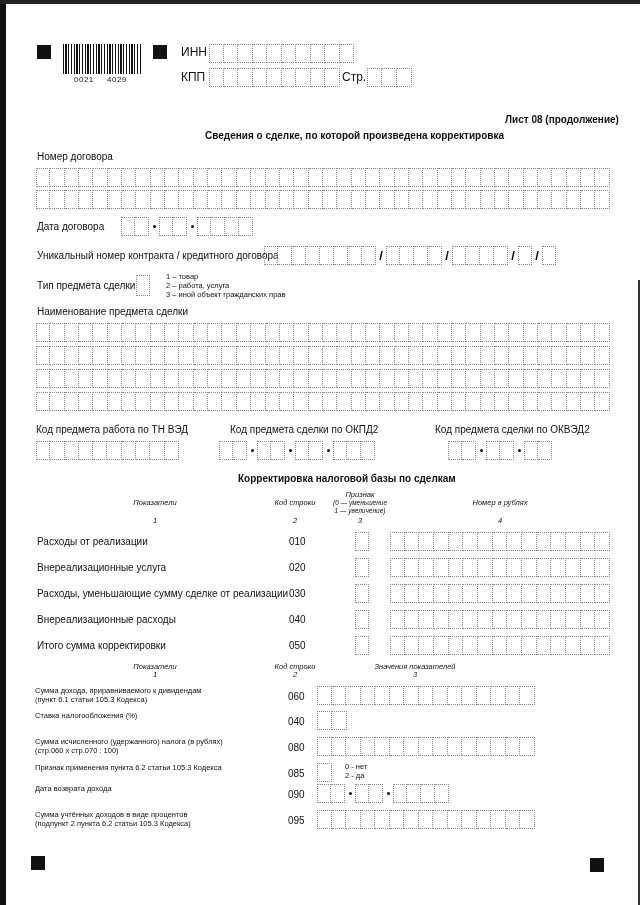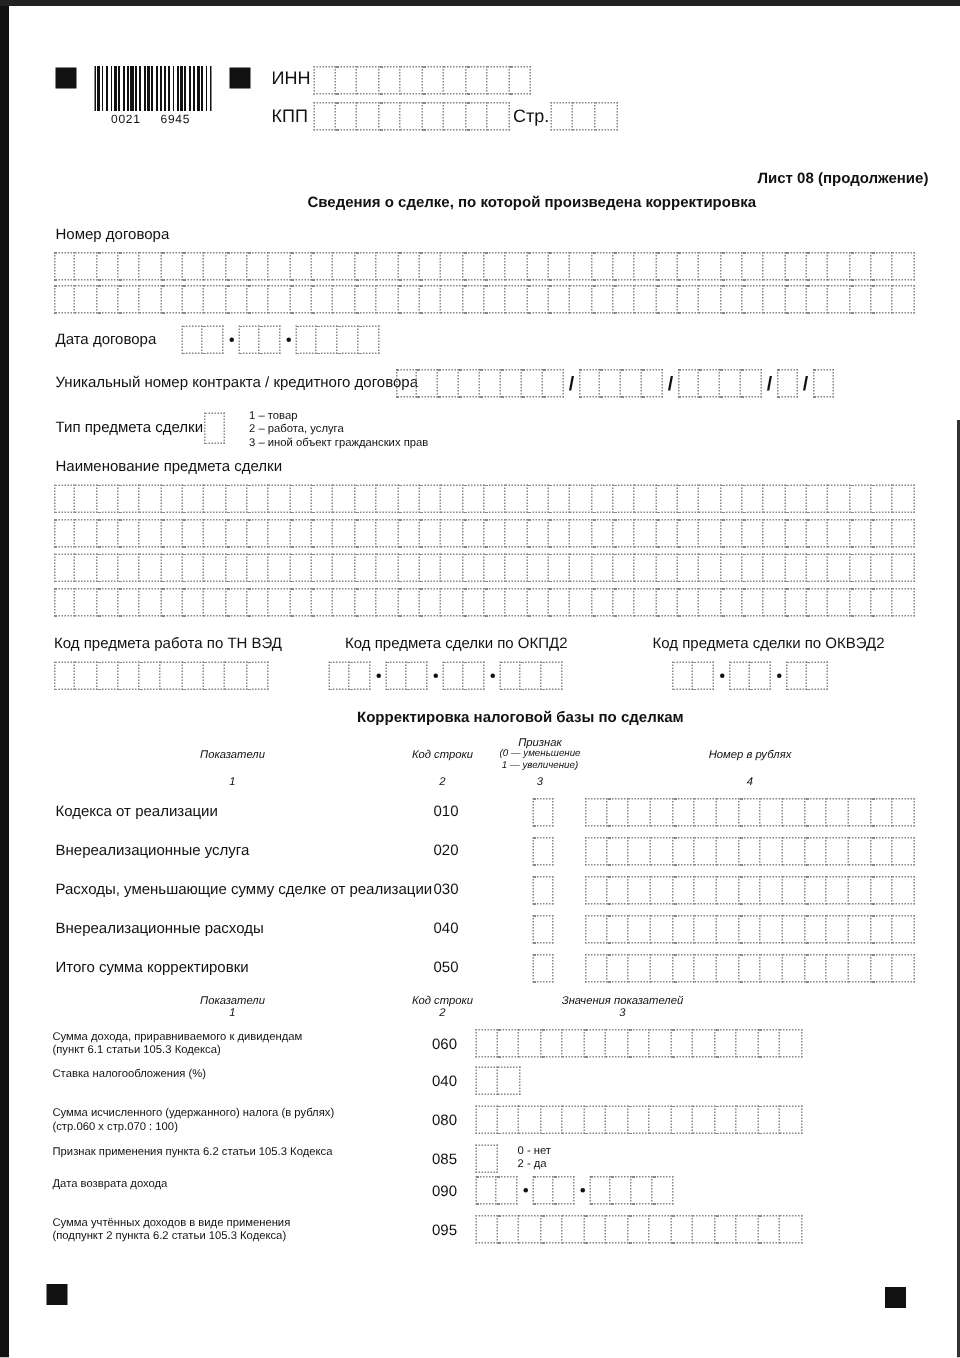--- a/index.html
+++ b/index.html
@@ -28,21 +28,21 @@
 </head>
 <body>
 
 <div class="edge-left"></div>
 <div class="edge-top"></div>
 <div class="edge-right"></div>
 
 <div class="marker" style="left:37px;top:45px;"></div>
 <div class="barcode"></div>
 <div class="barcode-num" style="left:74px;">0021</div>
-<div class="barcode-num" style="left:107px;">6945</div>
+<div class="barcode-num" style="left:107px;">4029</div>
 <div class="marker" style="left:153px;top:45px;"></div>
 
 <div class="lbl lbl-big" style="left:181px;top:45px;">ИНН</div>
 <div class="grid" id="inn" style="left:209px;top:44px;width:145px;height:19px;">
     <div class="cell" style="width: 14.5px;"></div>
     <div class="cell" style="width: 14.5px;"></div>
     <div class="cell" style="width: 14.5px;"></div>
     <div class="cell" style="width: 14.5px;"></div>
     <div class="cell" style="width: 14.5px;"></div>
     <div class="cell" style="width: 14.5px;"></div>
@@ -437,21 +437,21 @@
 <div class="lbl ital small center" style="left:325px;top:490px;width:70px;">Признак</div>
 <div class="lbl ital small center" style="left:325px;top:499px;width:70px;font-size:6.5px;">(0 — уменьшение</div>
 <div class="lbl ital small center" style="left:325px;top:507px;width:70px;font-size:6.5px;">1 — увеличение)</div>
 <div class="lbl ital small center" style="left:455px;top:498px;width:90px;">Номер в рублях</div>
 <div class="lbl ital small center" style="left:145px;top:516px;width:20px;">1</div>
 <div class="lbl ital small center" style="left:285px;top:516px;width:20px;">2</div>
 <div class="lbl ital small center" style="left:350px;top:516px;width:20px;">3</div>
 <div class="lbl ital small center" style="left:490px;top:516px;width:20px;">4</div>
 
 <div id="s2rows">
-    <div class="lbl" style="left:37px;top:536px;">Кодекса от реализации</div>
+    <div class="lbl" style="left:37px;top:536px;">Расходы от реализации</div>
      <div class="lbl" style="left:289px;top:536px;">010</div>
      <div class="grid" id="s2sign0" style="left:355px;top:532px;width:14px;height:19px;">
       <div class="cell" style="width: 14px;"></div>
     </div>
      <div class="grid" id="s2sum0" style="left:390px;top:532px;width:220px;height:19px;">
       <div class="cell" style="width: 14.6667px;"></div>
       <div class="cell" style="width: 14.6667px;"></div>
       <div class="cell" style="width: 14.6667px;"></div>
       <div class="cell" style="width: 14.6667px;"></div>
       <div class="cell" style="width: 14.6667px;"></div>
@@ -629,21 +629,21 @@
       <div class="cell" style="width: 14px;"></div>
       <div class="cell" style="width: 14px;"></div>
       <div class="sep" style="width: 10px;">
         <div class="dot"></div>
       </div>
       <div class="cell" style="width: 14px;"></div>
       <div class="cell" style="width: 14px;"></div>
       <div class="cell" style="width: 14px;"></div>
       <div class="cell" style="width: 14px;"></div>
     </div>
-    <div class="lbl small" style="left:35px;top:810px;">Сумма учтённых доходов в виде применения</div>
+    <div class="lbl small" style="left:35px;top:810px;">Сумма учтённых доходов в виде процентов</div>
      <div class="lbl small" style="left:35px;top:819px;">(подпункт 2 пункта 6.2 статьи 105.3 Кодекса)</div>
      <div class="lbl" style="left:288px;top:815px;">095</div>
      <div class="grid" id="s3v5" style="left:317px;top:810px;height:19px;">
       <div class="cell" style="width: 14.5px;"></div>
       <div class="cell" style="width: 14.5px;"></div>
       <div class="cell" style="width: 14.5px;"></div>
       <div class="cell" style="width: 14.5px;"></div>
       <div class="cell" style="width: 14.5px;"></div>
       <div class="cell" style="width: 14.5px;"></div>
       <div class="cell" style="width: 14.5px;"></div>

